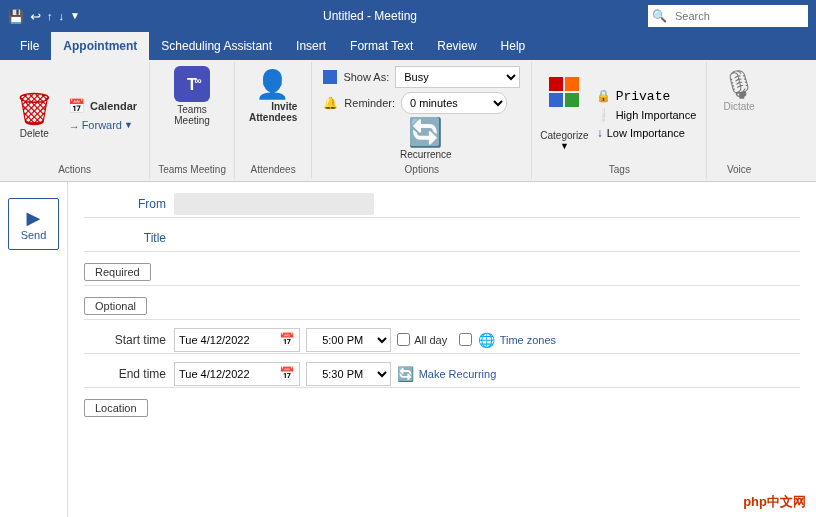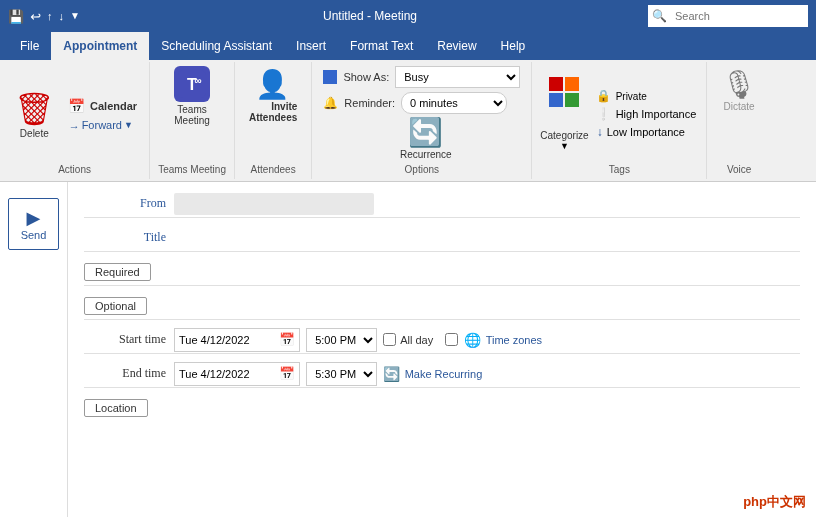--- a/index.html
+++ b/index.html
@@ -259,21 +259,20 @@
     }
     .form-row:last-child { border-bottom: none; }
 
     .form-label {
       width: 90px;
       font-size: 12px;
       color: #2b579a;
       text-align: right;
       padding-right: 8px;
       flex-shrink: 0;
-      font-family: Liberation Serif, serif;
     }
     .form-label.black { color: #333; }
 
     .form-input {
       flex: 1;
       border: none;
       outline: none;
       font-size: 12px;
       padding: 2px 4px;
       background: transparent;
@@ -317,21 +316,21 @@
       cursor: pointer;
       padding: 0 4px;
       font-size: 13px;
       color: #555;
     }
     .time-select {
       height: 24px;
       font-size: 11px;
       border: 1px solid #ccc;
       background: white;
-      padding: 0 4px;
+      padding: 0 11px;
       cursor: pointer;
     }
 
     .allday-wrap {
       display: flex;
       align-items: center;
       gap: 4px;
       font-size: 11px;
       color: #333;
     }
@@ -529,21 +528,21 @@
             <div style="width:14px;height:14px;background:#3366cc;"></div>
             <div style="width:14px;height:14px;background:#339933;"></div>
           </div>
           <span style="font-size:10px;color:#333;margin-top:23px;">Categorize</span>
           <span style="font-size:9px;">▼</span>
         </div>
 
         <div class="tags-col">
           <div class="tag-item">
             <span style="font-size:12px;">🔒</span>
-            <span style="font-size:10px;">Private</span>
+            <span style="font-size:13px;font-family:Liberation Mono, monospace;">Private</span>
           </div>
           <div class="tag-item">
             <span style="font-size:12px;color:#cc0000;">❕</span>
             <span style="font-size:11px;">High Importance</span>
           </div>
           <div class="tag-item">
             <span style="font-size:12px;color:#2b579a;">↓</span>
             <span style="font-size:11px;text-align:right;">Low Importance</span>
           </div>
         </div>

